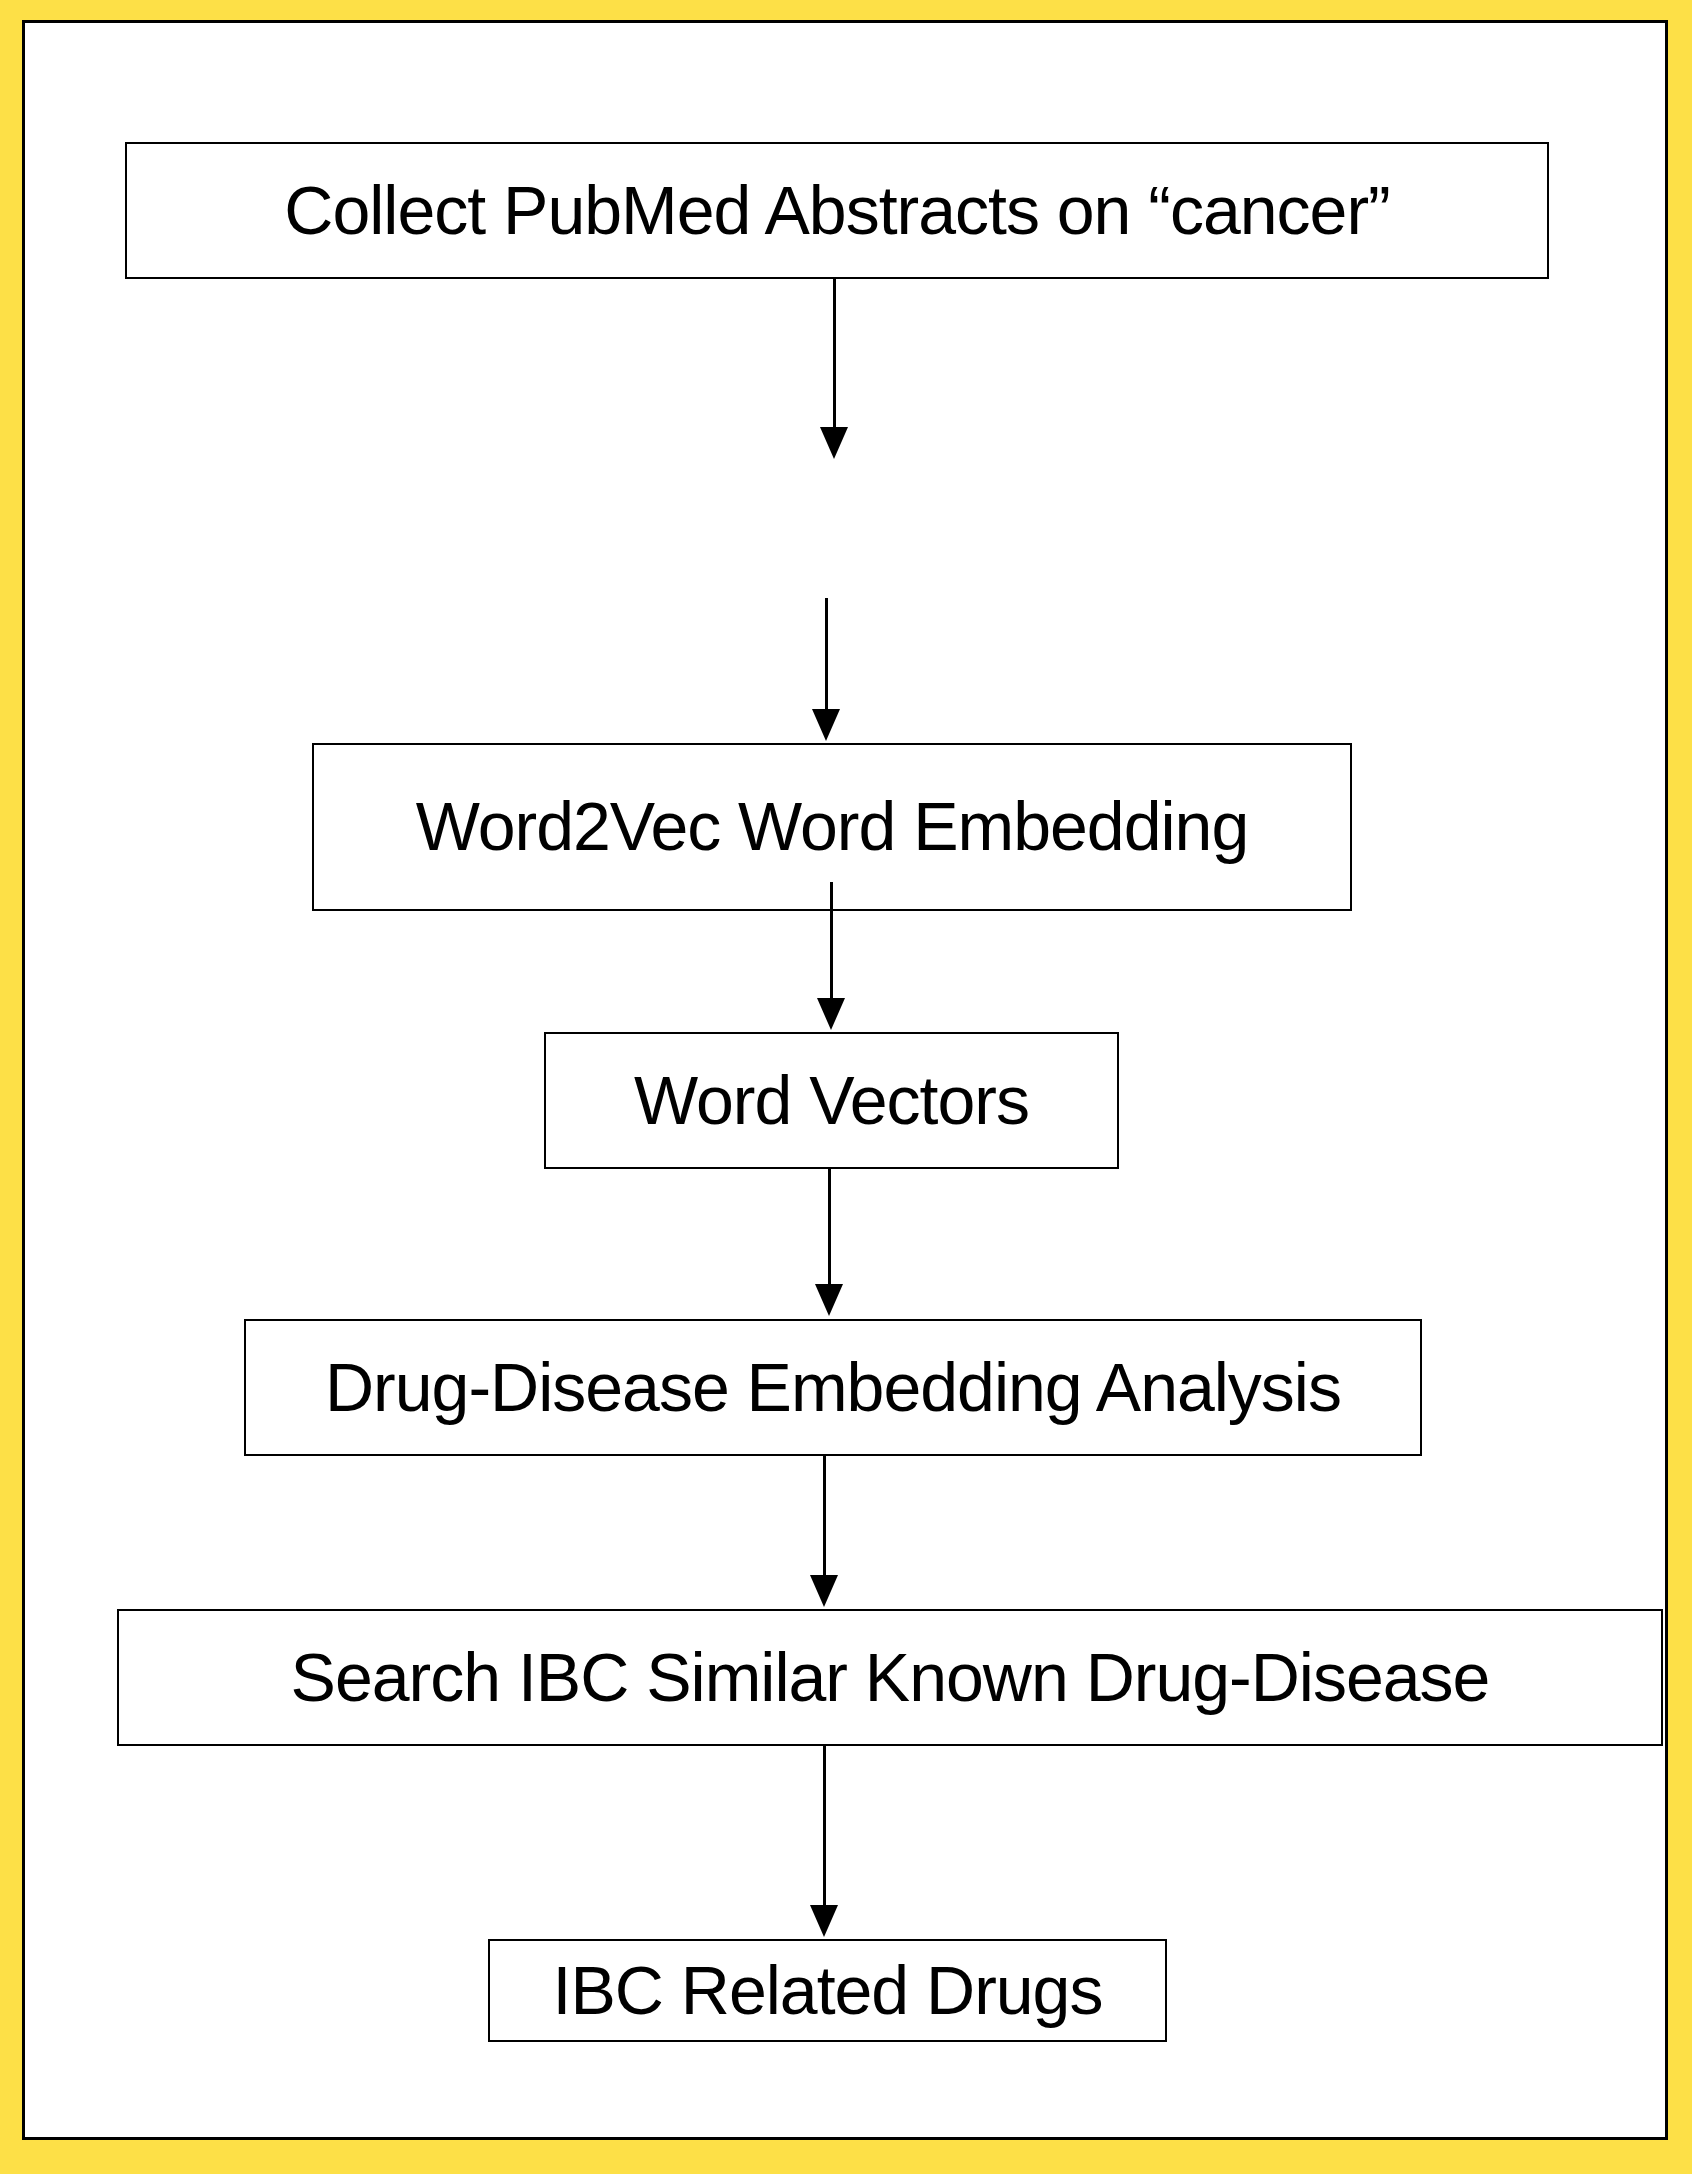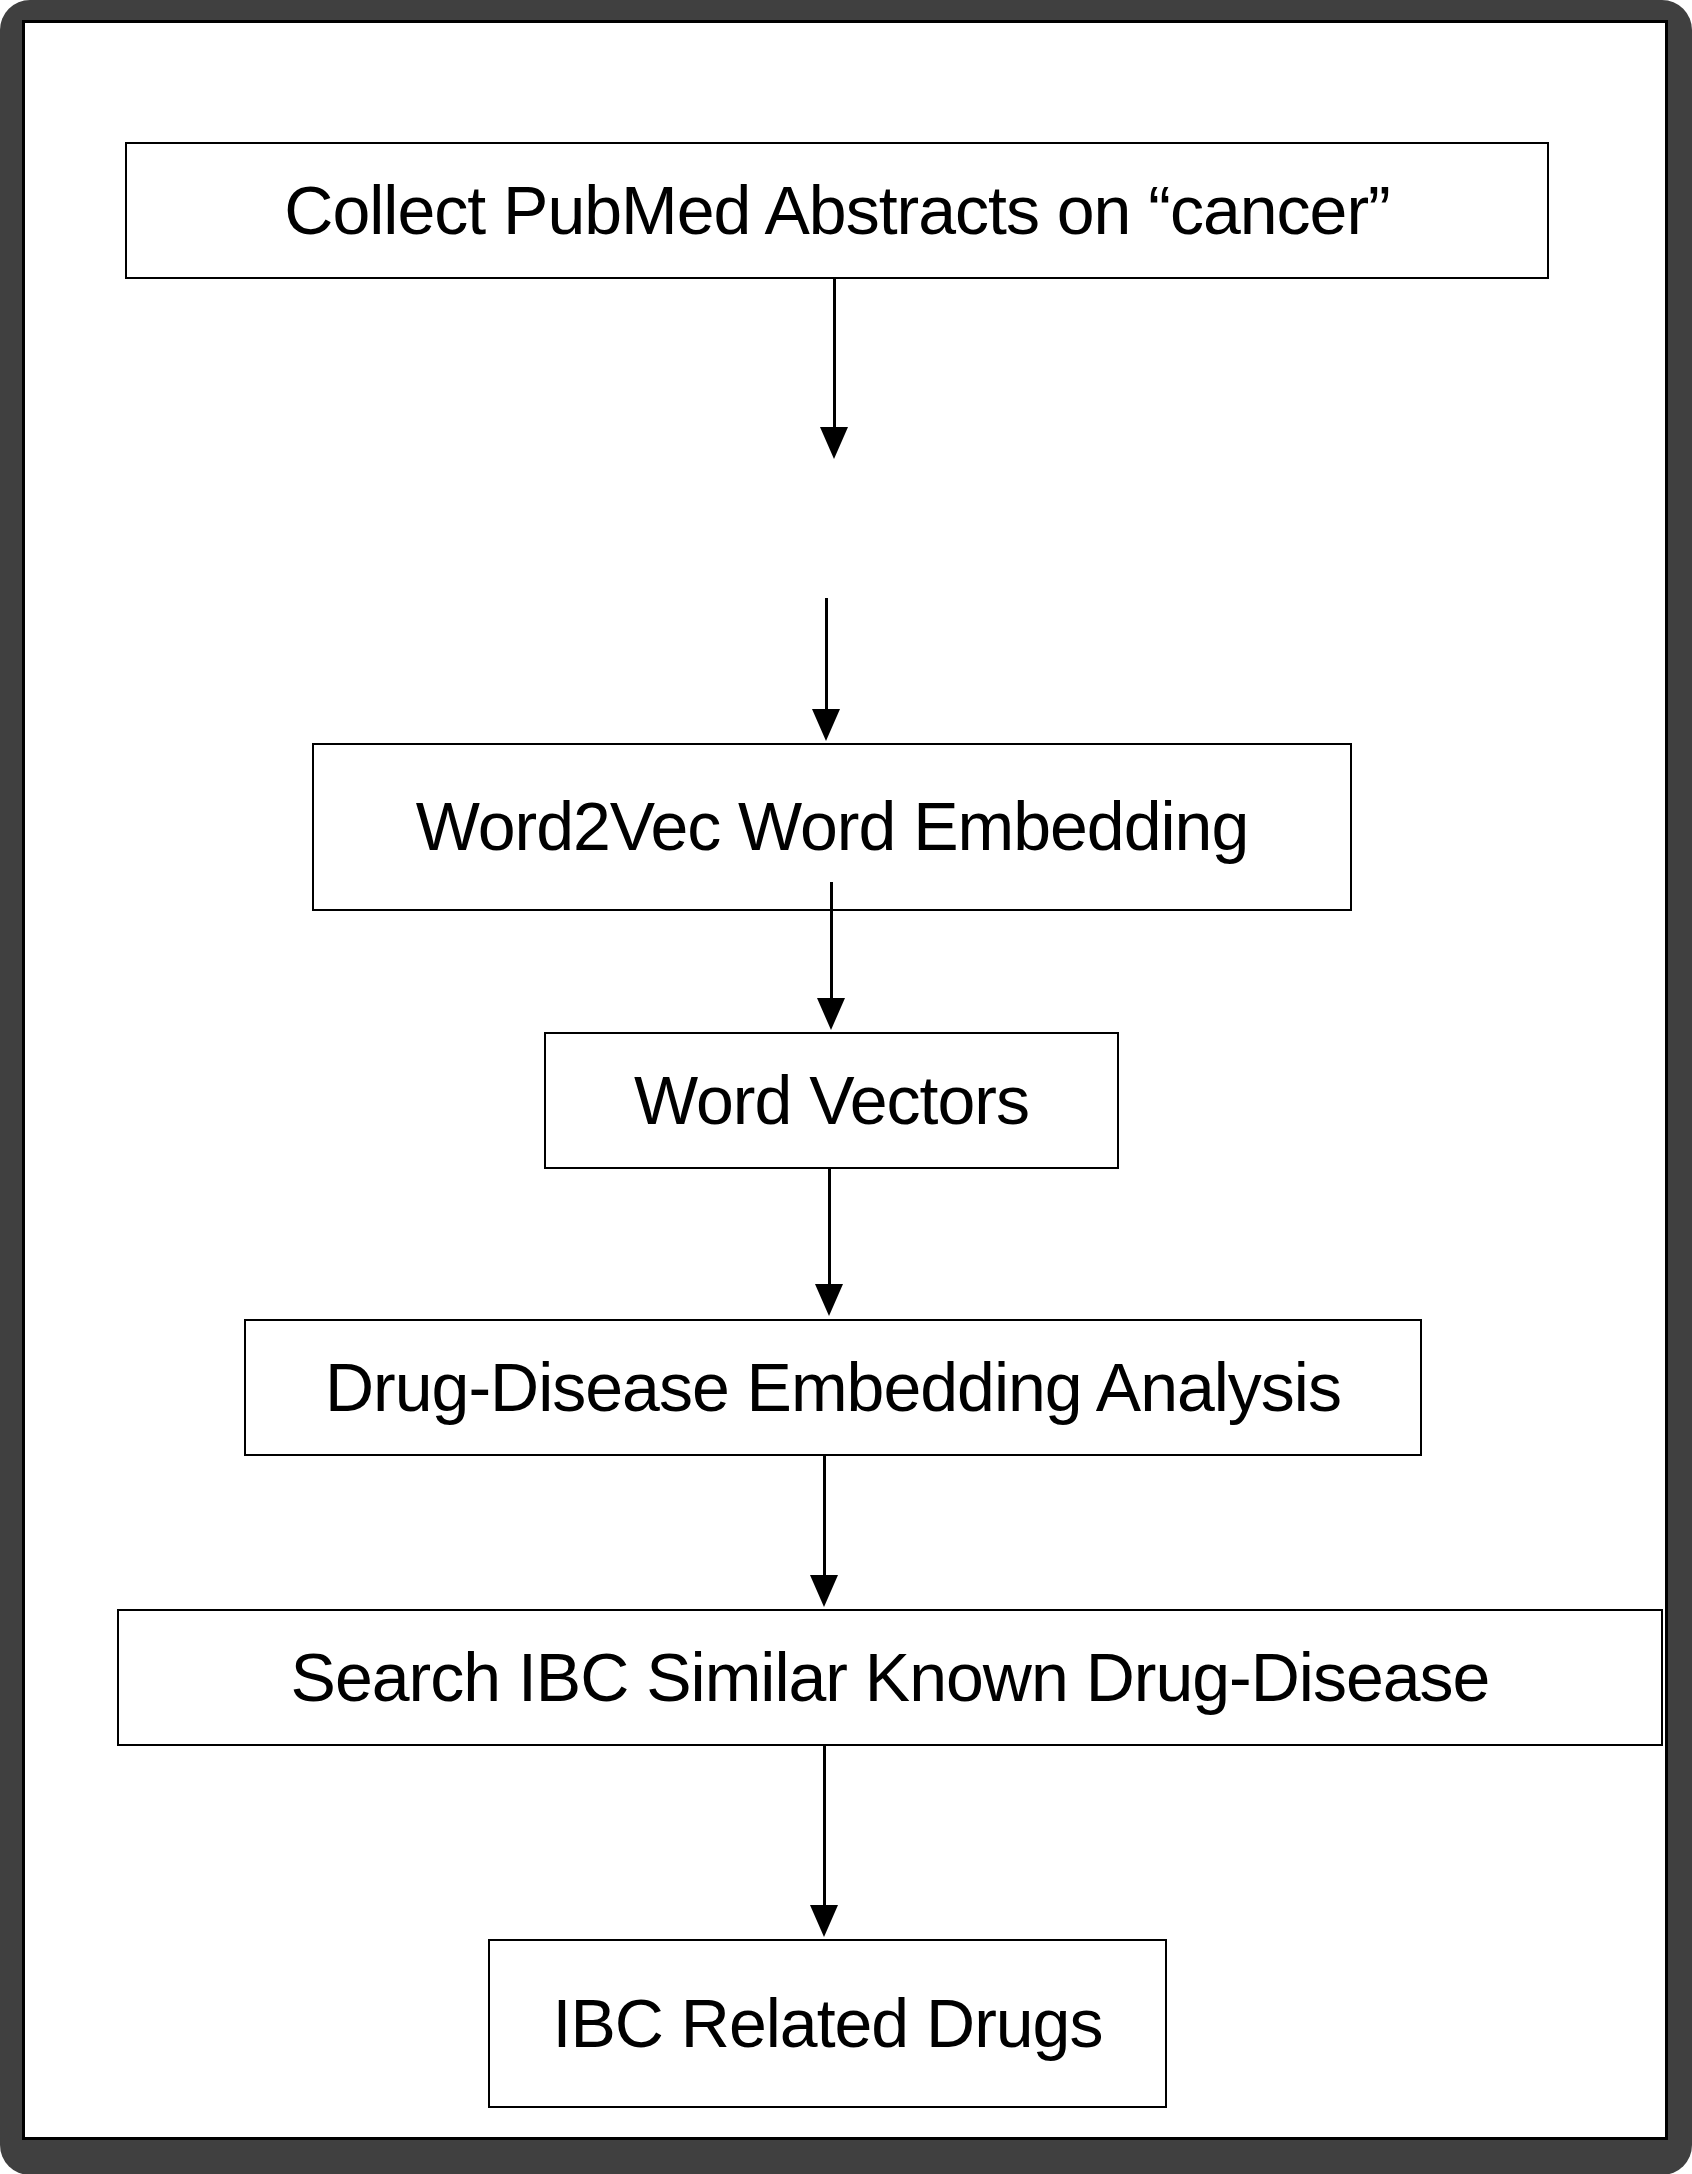--- a/index.html
+++ b/index.html
@@ -7,23 +7,22 @@
     padding: 0;
     background: #ffffff;
     width: 1692px;
     height: 2175px;
     font-family: "Liberation Sans", sans-serif;
   }
   .canvas {
     position: relative;
     width: 1692px;
     height: 2175px;
-    background: #404040;
+    background: #fde047;
     overflow: hidden;
-    border-radius: 30px;
   }
   .outer-frame {
     position: absolute;
     left: 21.5px;
     top: 19.5px;
     width: 1646px;
     height: 2120px;
     border: 3.9px solid #000000;
     box-sizing: border-box;
     background: #ffffff;
@@ -42,21 +41,21 @@
     color: #000000;
     letter-spacing: -1px;
     white-space: nowrap;
   }
   .node-1 { left: 125px;  top: 142px;  width: 1424px; height: 137px; }
   .node-2 { left: 449px;  top: 461px;  width: 763px;  height: 137px; }
   .node-3 { left: 312px;  top: 743px;  width: 1040px; height: 168px; }
   .node-4 { left: 544px;  top: 1032px; width: 575px;  height: 137px; }
   .node-5 { left: 244px;  top: 1319px; width: 1178px; height: 137px; }
   .node-6 { left: 117px;  top: 1609px; width: 1546px; height: 137px; }
-  .node-7 { left: 488px;  top: 1939px; width: 679px;  height: 169px; }
+  .node-7 { left: 488px;  top: 1939px; width: 679px;  height: 103px; }
 
   .arrow {
     position: absolute;
     width: 31px;
     margin-left: -15.6px;
   }
   .arrow .shaft {
     position: absolute;
     left: 50%;
     margin-left: -1.5px;

